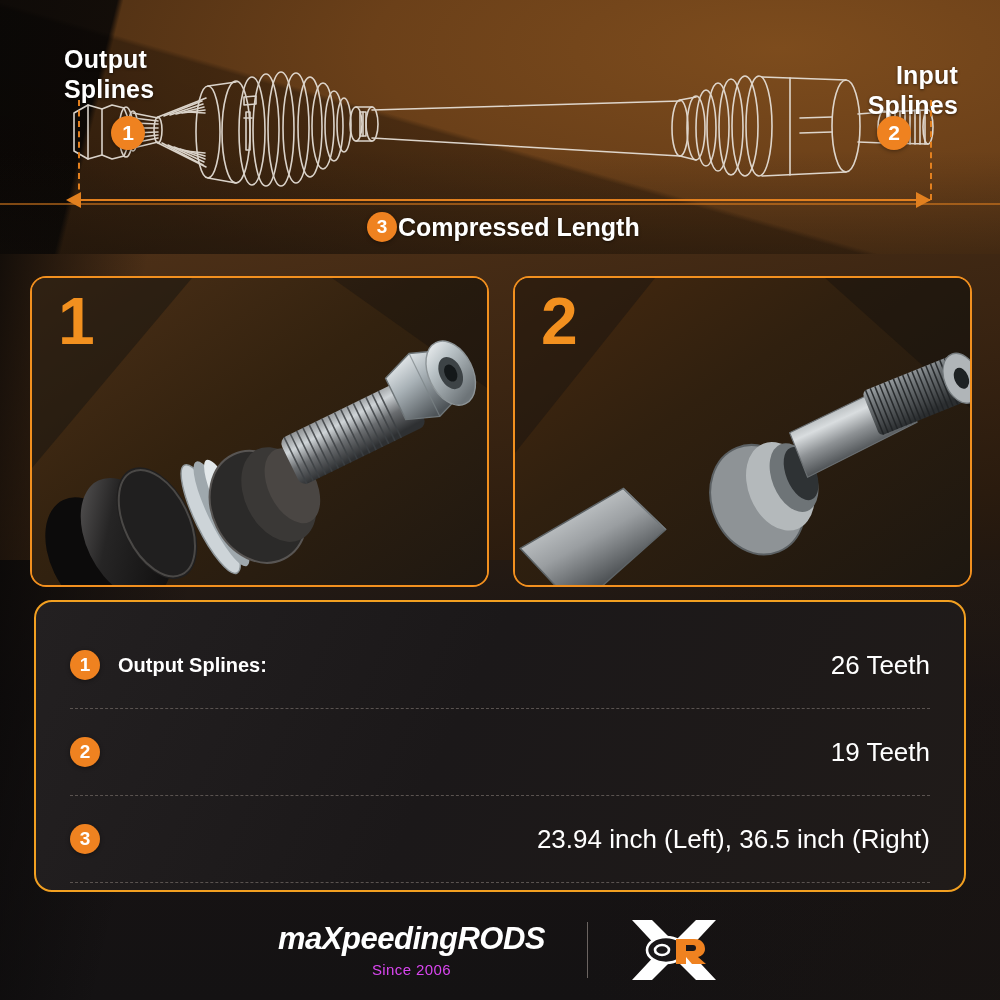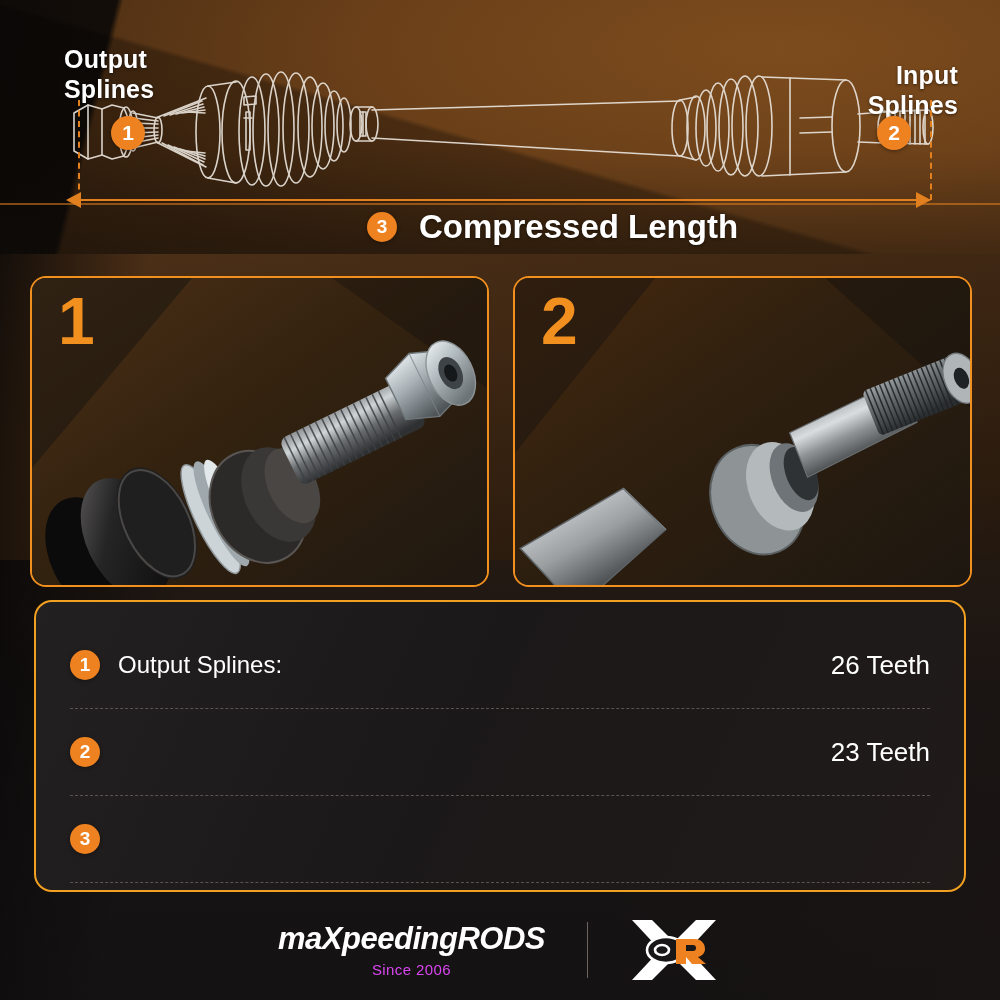--- a/index.html
+++ b/index.html
@@ -86,22 +86,22 @@
     border-radius: 50%; background: #ef8220; color: #fff;
     display: flex; align-items: center; justify-content: center;
     font-weight: 700; box-shadow: 0 1px 4px rgba(0,0,0,.4);
   }
   .badge-hero { position: absolute; width: 34px; height: 34px; font-size: 21px; }
   #badge-1-hero { left: 111px; top: 116px; }
   #badge-2-hero { left: 877px; top: 116px; }
   #badge-3-hero { left: 367px; top: 212px; width: 30px; height: 30px; font-size: 19px; }
 
   #caption-compressed {
-    position: absolute; left: 419px; top: 212px;
-    color: #fff; font-size: 33px; line-height: 30px; font-weight: 600;
+    position: absolute; left: 398px; top: 212px;
+    color: #fff; font-size: 25px; line-height: 30px; font-weight: 600;
     text-shadow: 0 1px 3px rgba(0,0,0,.5);
   }
 
   
   #axle-art { position: absolute; left: 0; top: 0; width: 1000px; height: 268px; }
 
   
   .photo-card {
     position: absolute; top: 276px; width: 455px; height: 307px;
     border: 2px solid #f2901f; border-radius: 16px; overflow: hidden;
@@ -124,21 +124,21 @@
     padding: 20px 34px 0 34px;
   }
   .spec-row {
     position: relative; height: 86px;
     display: flex; align-items: center;
     border-bottom: 1px dashed #5a5350;
   }
   .spec-row:last-child { border-bottom: 1px dashed #5a5350; }
   .badge-spec { width: 30px; height: 30px; font-size: 19px; flex: 0 0 auto; }
   .spec-label {
-    margin-left: 18px; color: #ffffff; font-size: 24px; font-weight: 400;
+    margin-left: 18px; color: #ffffff; font-size: 20px; font-weight: 700;
     white-space: nowrap;
   }
   .spec-value {
     margin-left: auto; color: #ffffff; font-size: 26px; font-weight: 500;
     white-space: nowrap; text-align: center;
   }
 
   
   #footer {
     position: absolute; left: 0; top: 900px; width: 1000px; height: 100px;
@@ -471,25 +471,26 @@
   <div id="spec-box">
 
     <div class="spec-row">
       <div class="badge badge-spec">1</div>
       <div class="spec-label">Output Splines:</div>
       <div class="spec-value">26 Teeth</div>
     </div>
 
     <div class="spec-row">
       <div class="badge badge-spec">2</div>
-      <div class="spec-value">23 Teeth</div>
+      <div class="spec-value">19 Teeth</div>
     </div>
 
     <div class="spec-row">
       <div class="badge badge-spec">3</div>
+      <div class="spec-value">23.94 inch (Left), 36.5 inch (Right)</div>
     </div>
 
   </div>
 
   <div id="footer">
     <div id="brand-block">
       <div id="brand-wordmark">
         <span class="lc">ma</span><span>X</span><span class="lc">peeding</span><span>RODS</span>
       </div>
       <div id="brand-since">Since 2006</div>

